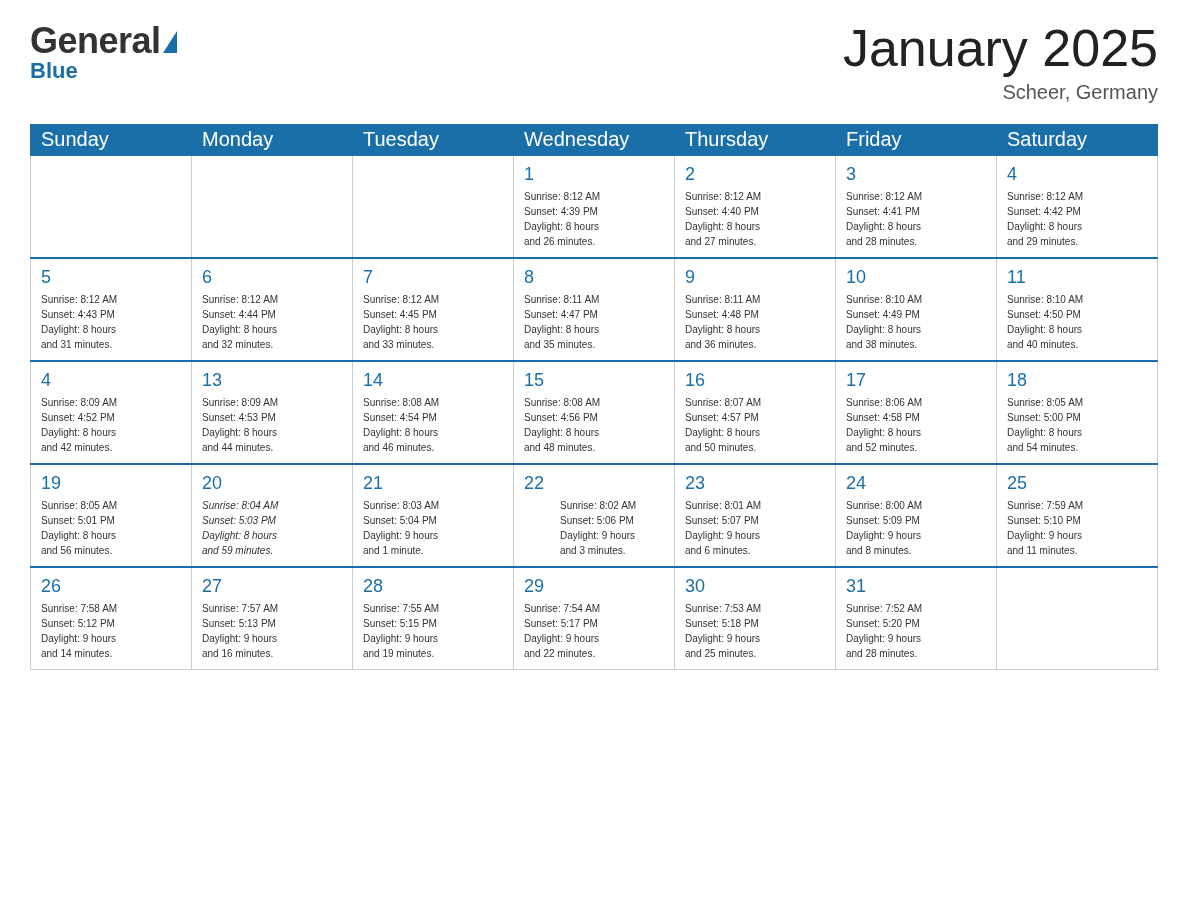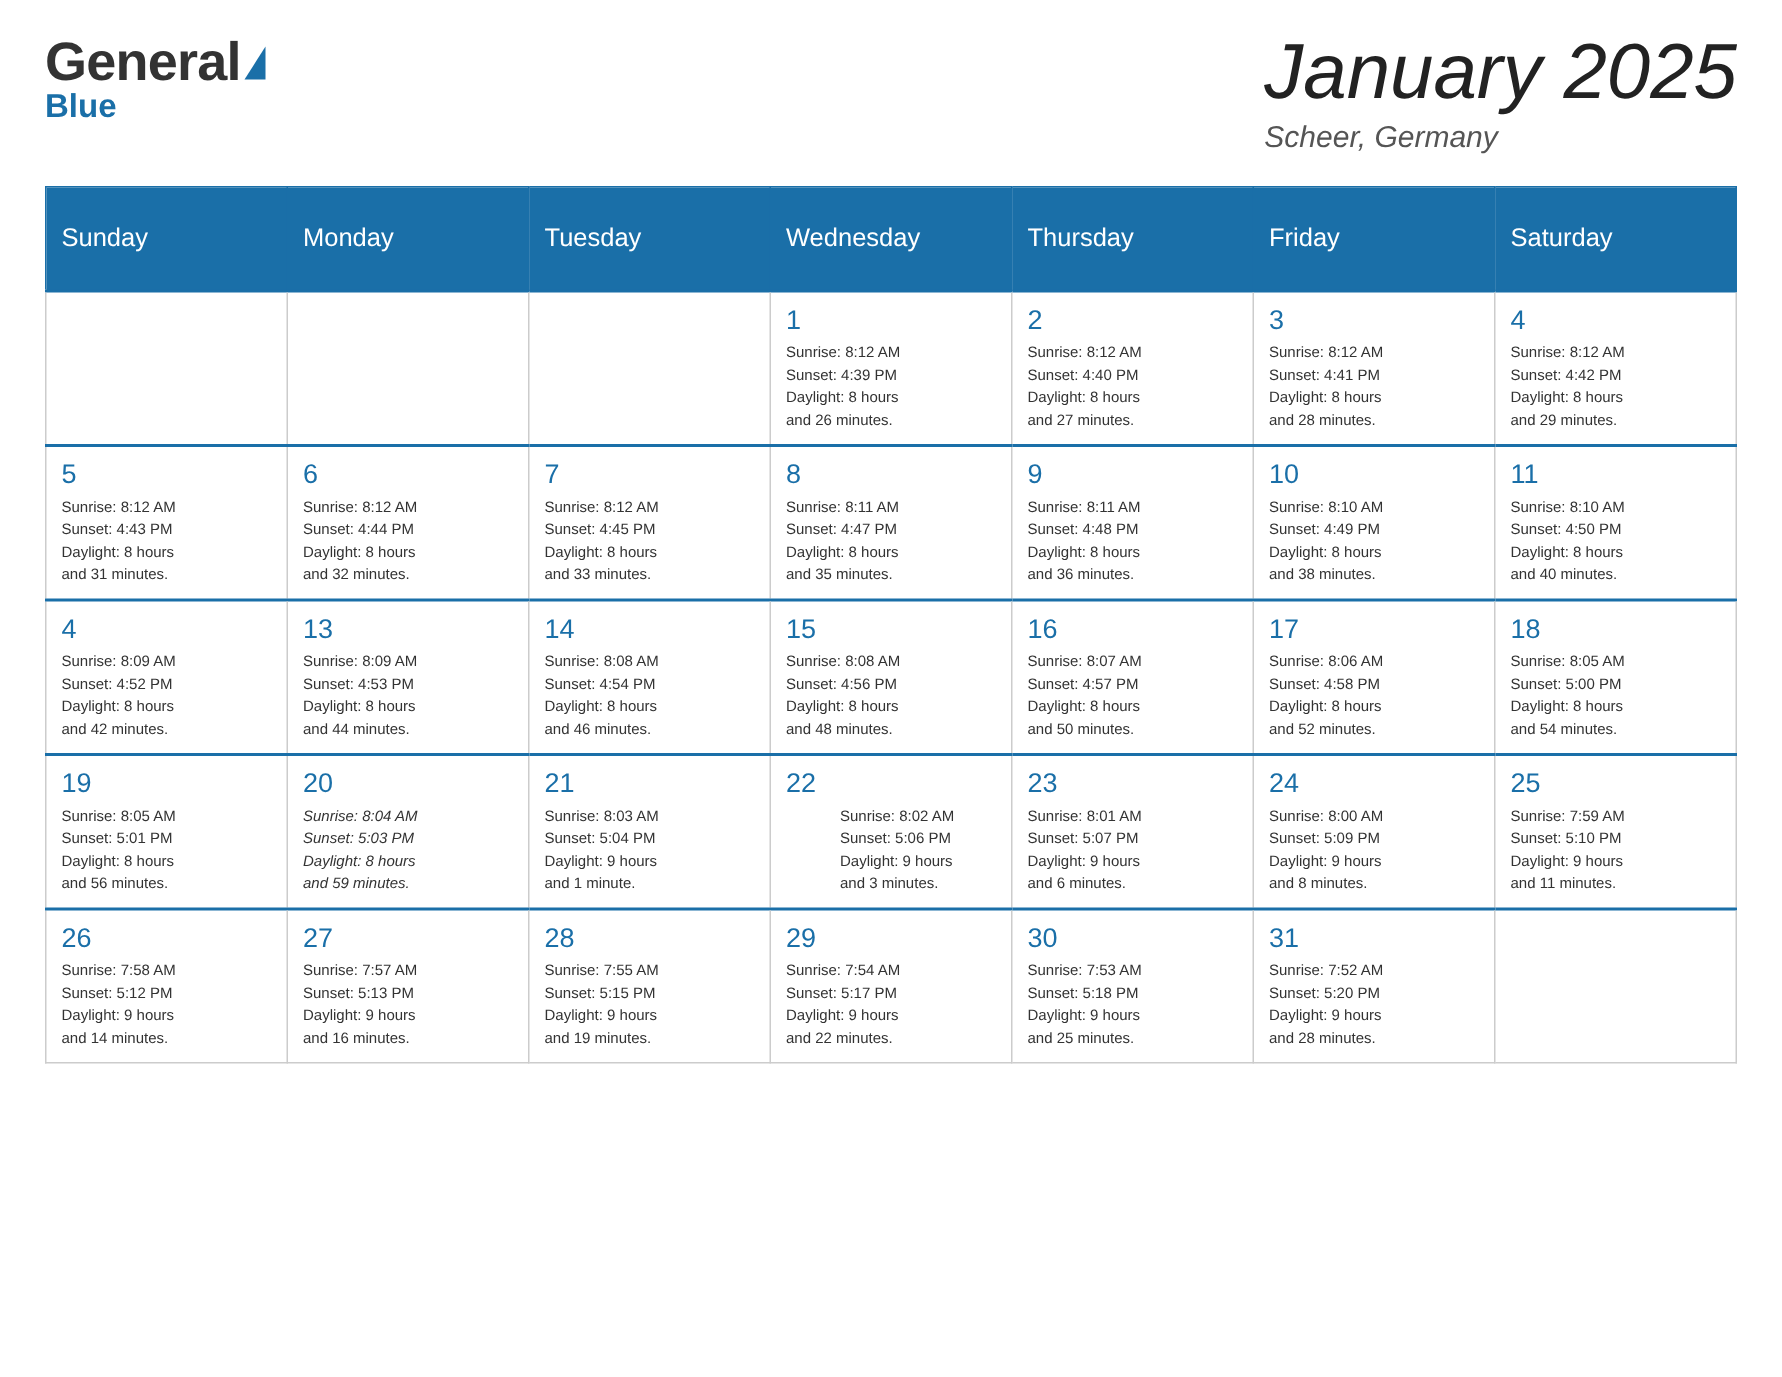--- a/index.html
+++ b/index.html
@@ -44,22 +44,21 @@
       display: flex;
       align-items: flex-start;
     }
     .logo-blue-full {
       font-size: 22px;
       font-weight: bold;
       color: #1a6fa8;
       margin-top: -4px;
     }
     .title-area {
-      text-align: left;
-      font-style: italic;
+      text-align: right;
     }
     .month-title {
       font-size: 52px;
       font-weight: 300;
       color: #222;
       line-height: 1.1;
     }
     .location {
       font-size: 20px;
       color: #555;
@@ -67,22 +66,22 @@
     }
     .calendar {
       width: 100%;
       border-collapse: collapse;
       border: 1px solid #ccc;
     }
     .calendar th {
       background-color: #1a6fa8;
       color: #ffffff;
       text-align: left;
-      padding: 24px 10px;
-      font-size: 17px;
+      padding: 3px 10px;
+      font-size: 20px;
       font-weight: normal;
       border: 1px solid #1a6fa8;
     }
     .calendar td {
       vertical-align: top;
       padding: 8px 10px;
       border: 1px solid #ccc;
       width: 14.28%;
       min-height: 100px;
       font-size: 13px;

